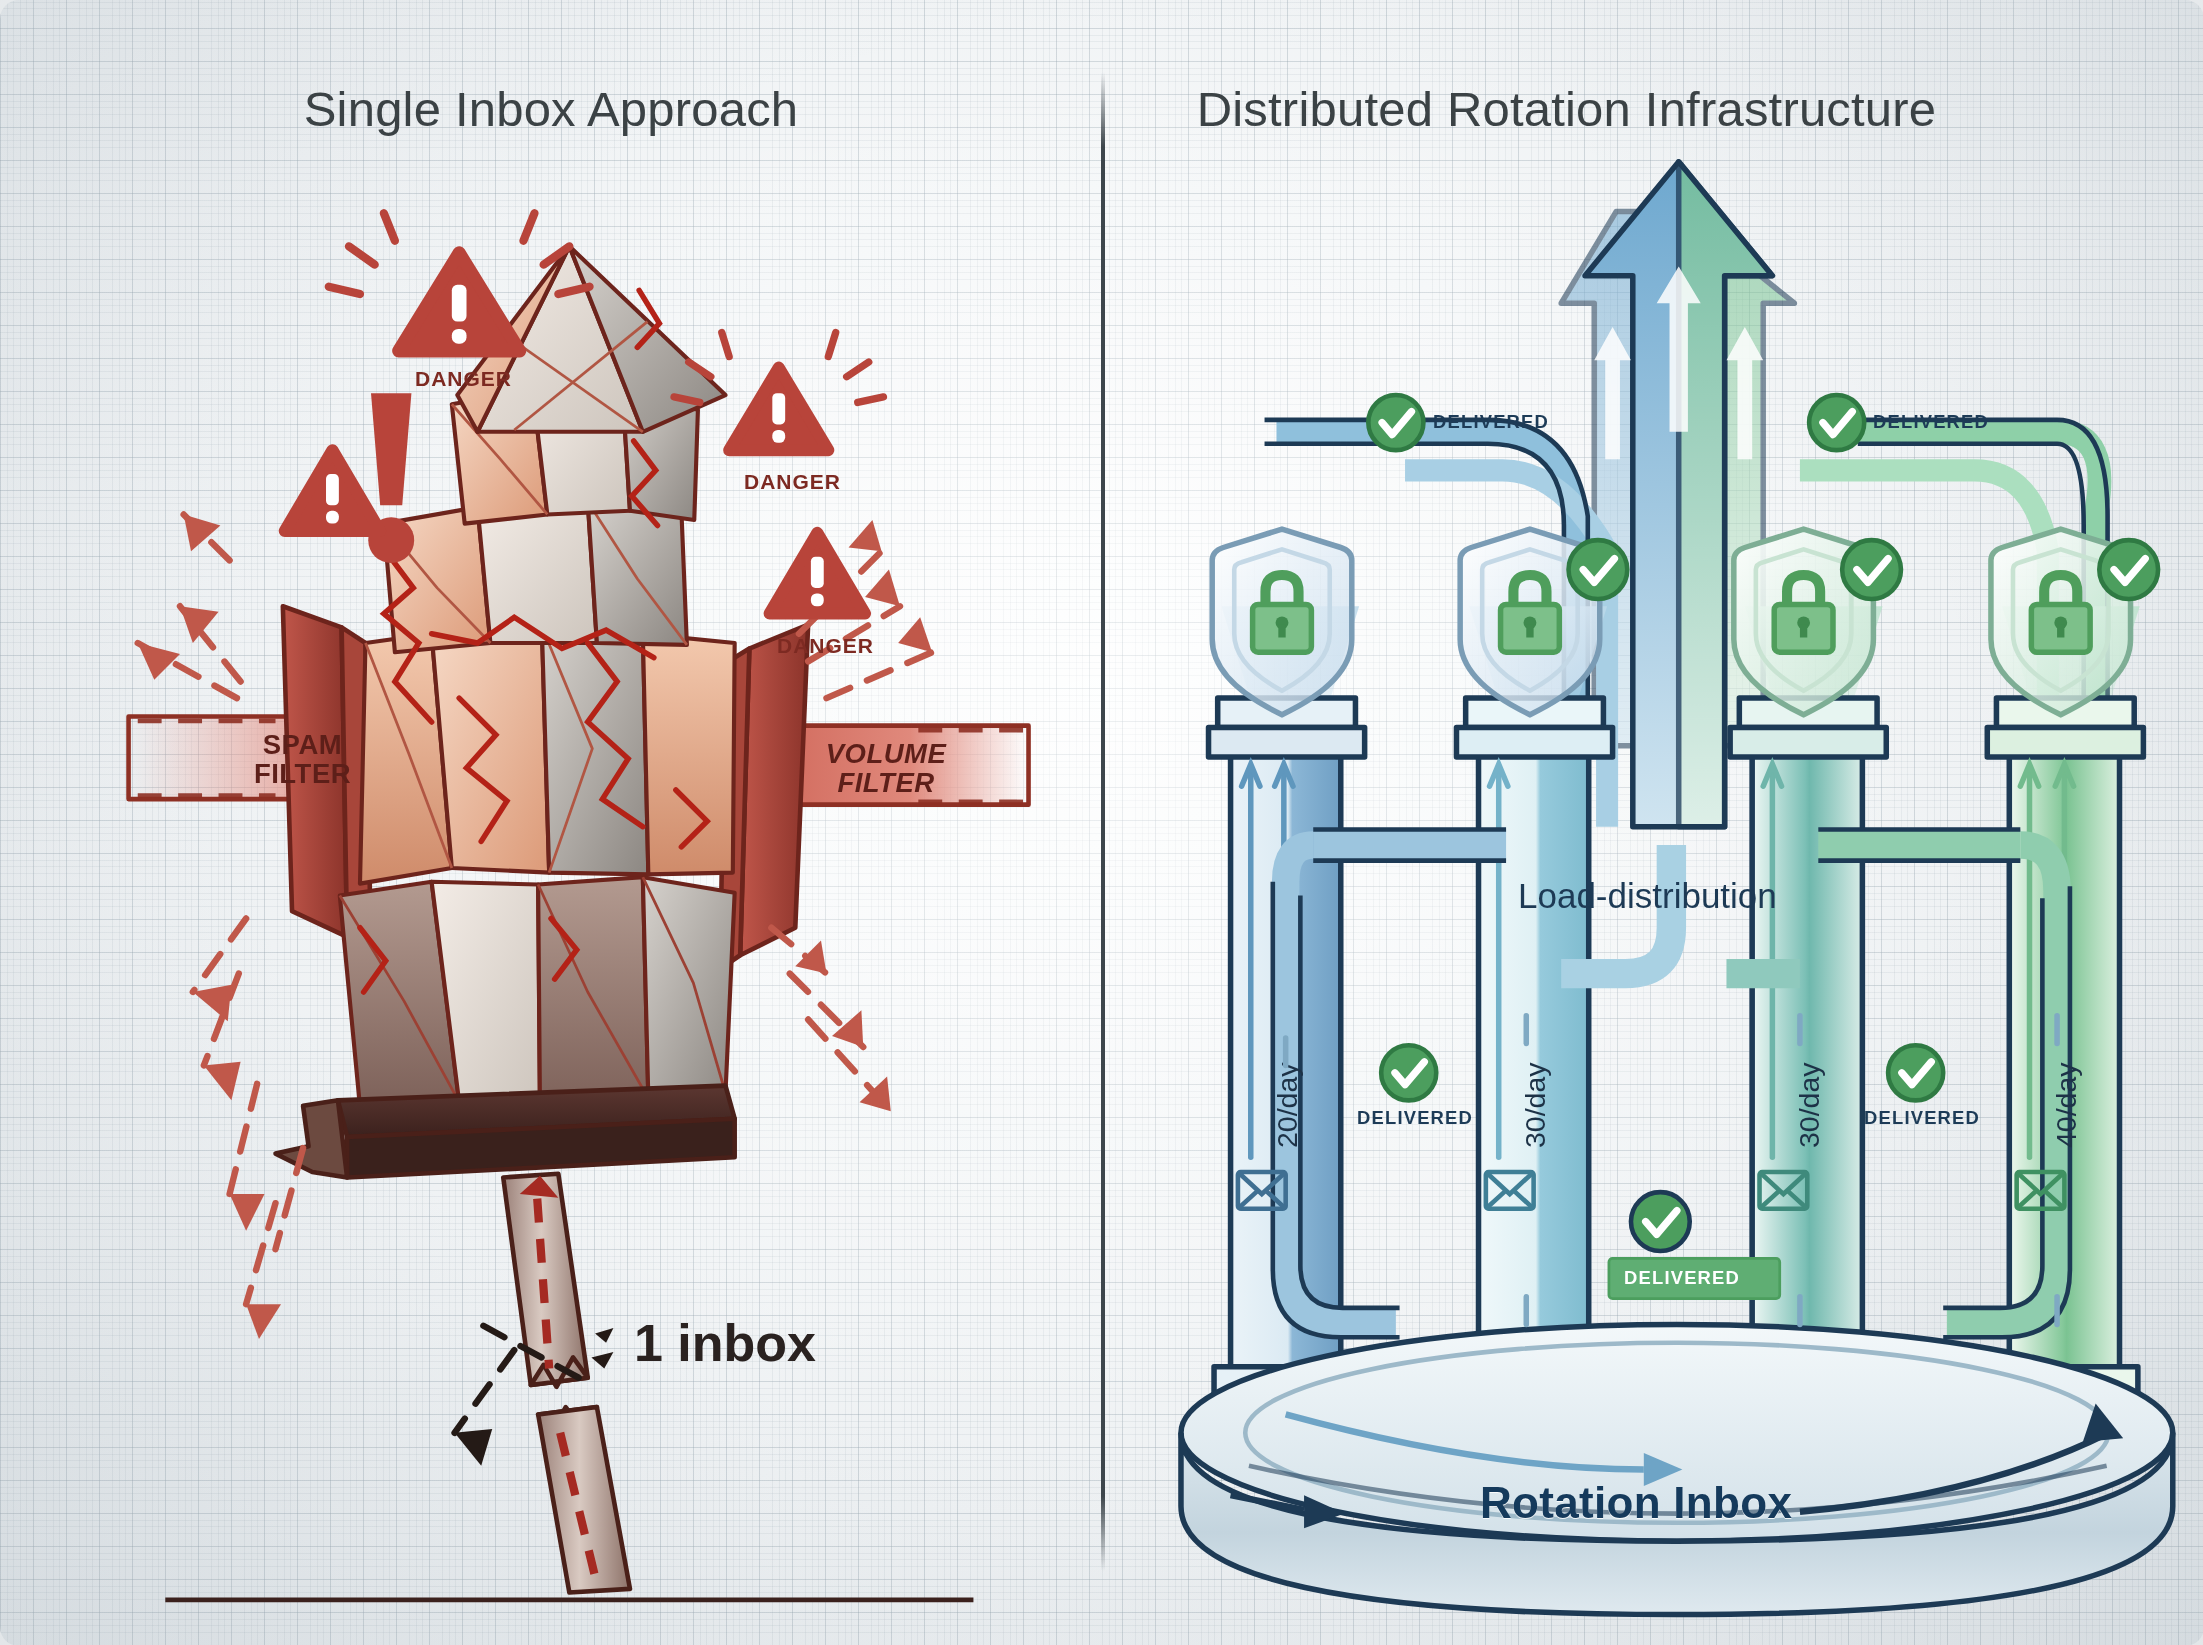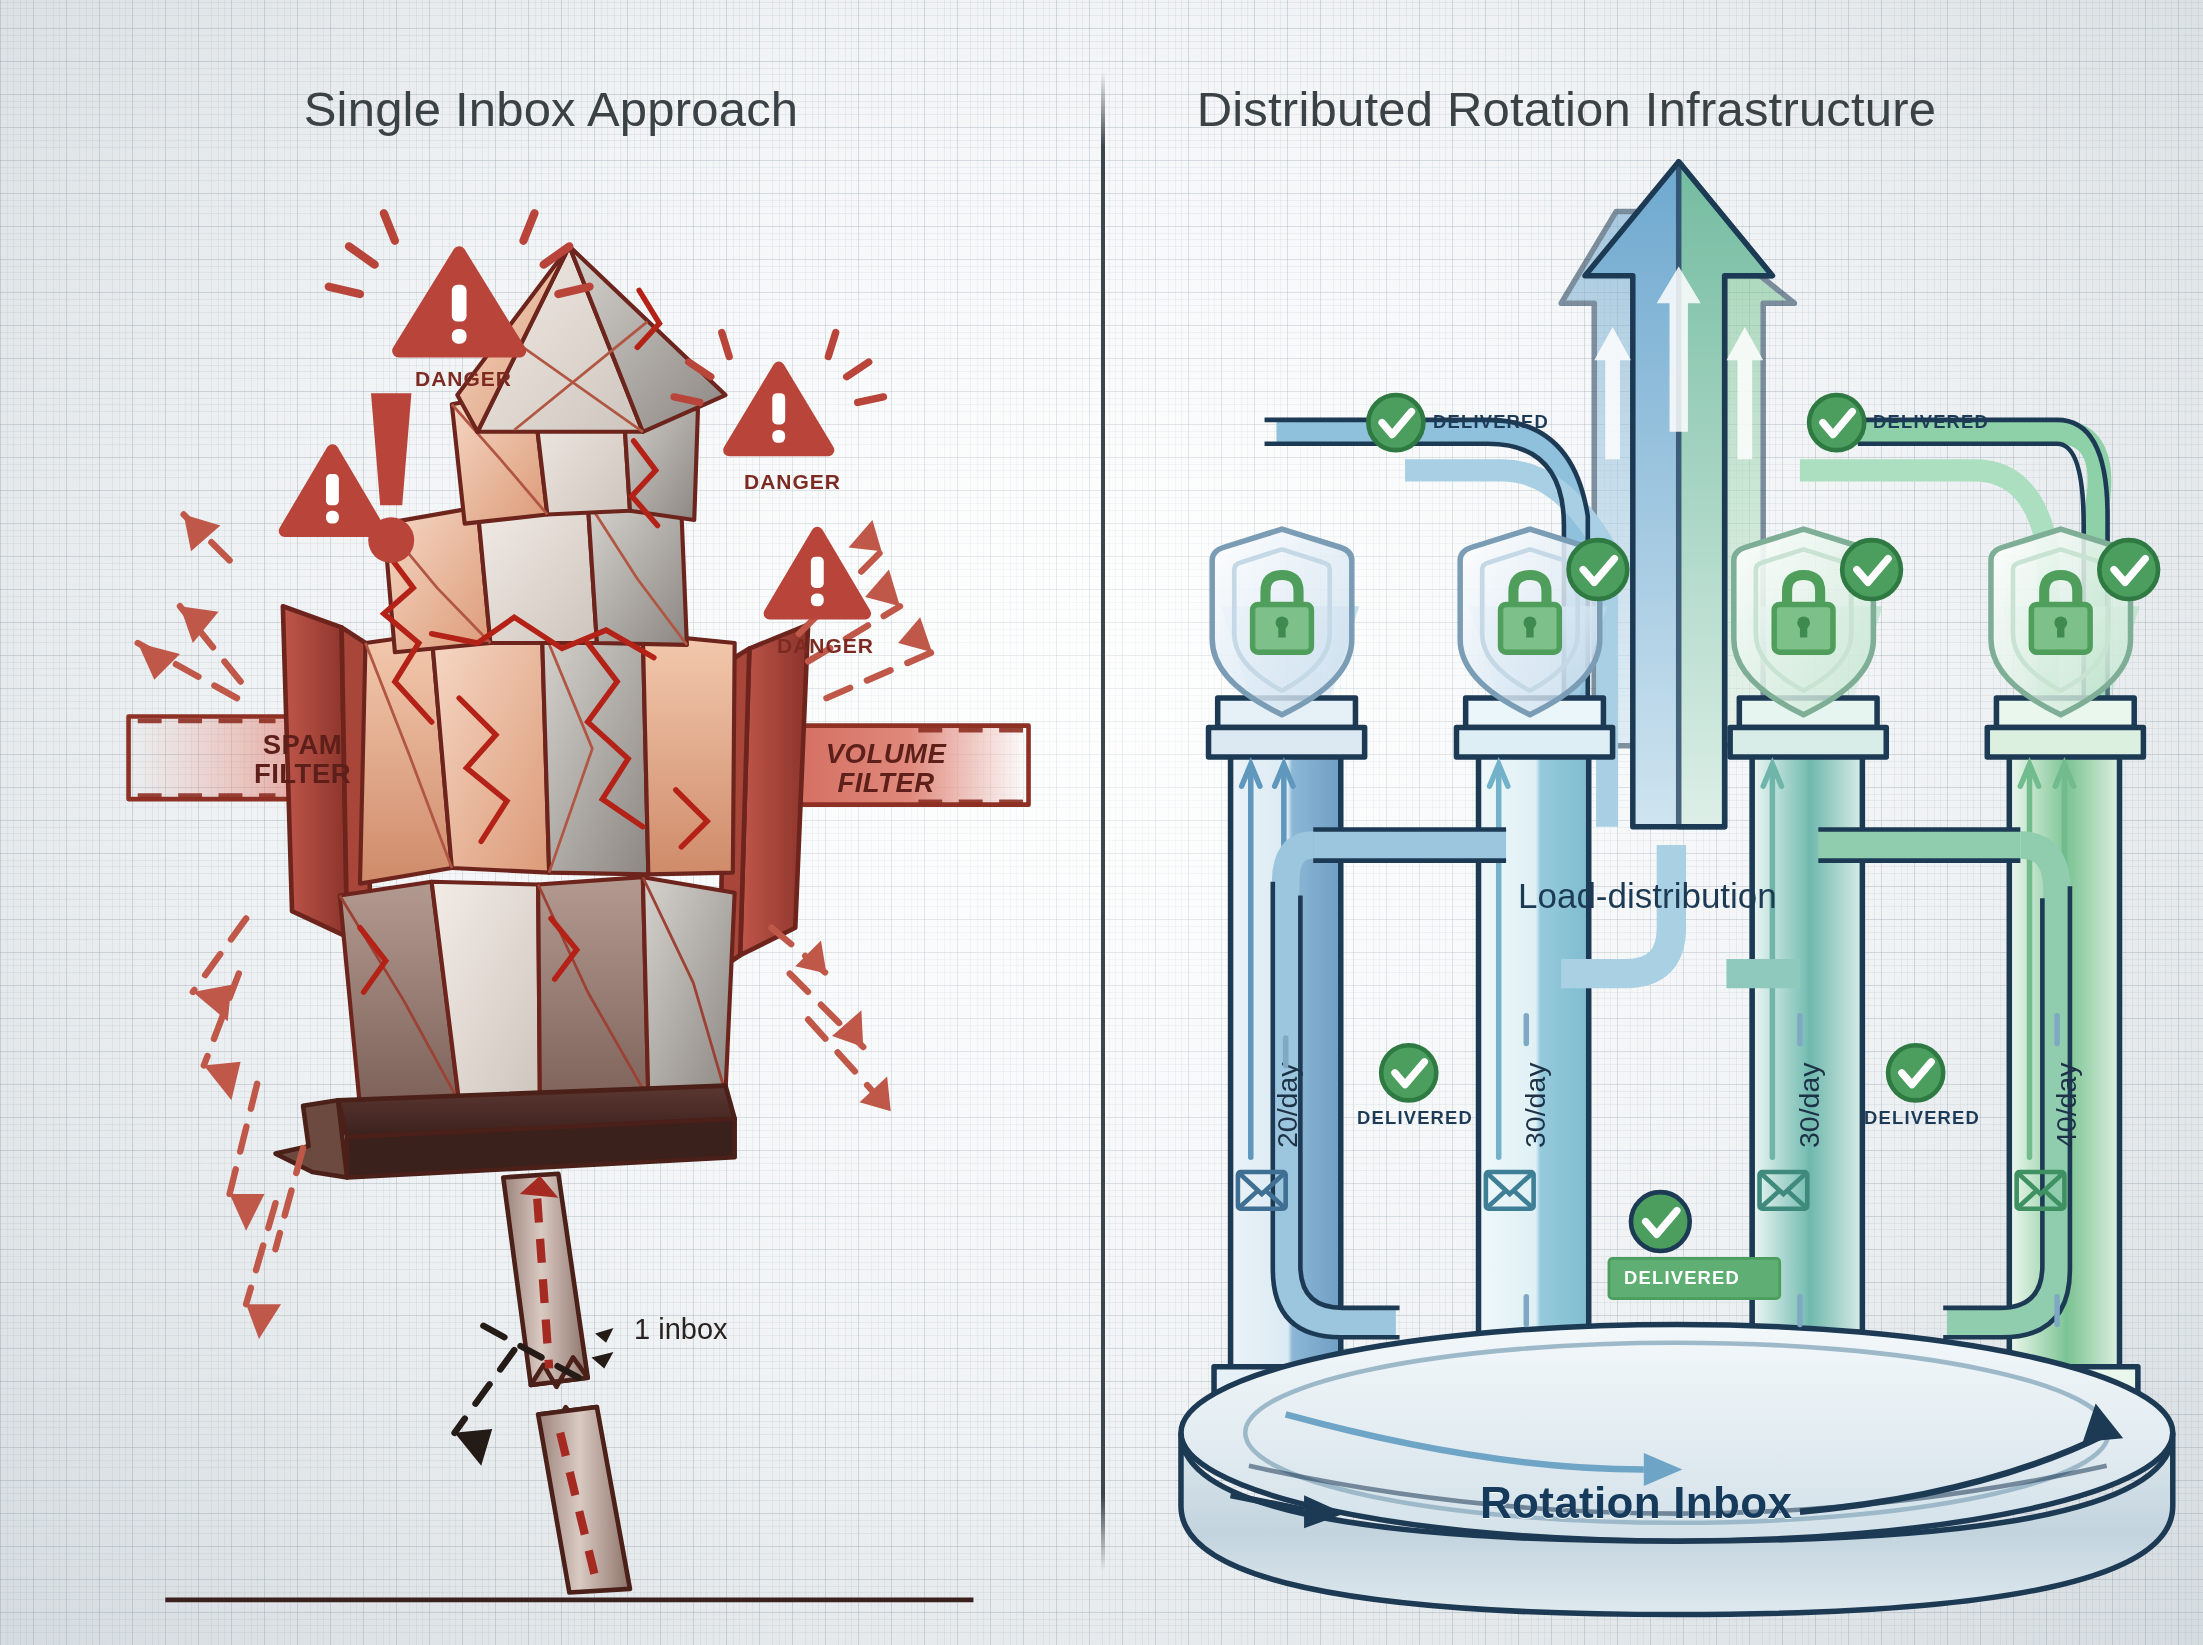--- a/index.html
+++ b/index.html
@@ -10,20 +10,21 @@
   }
   #stage{
     position:relative;width:2204px;height:1646px;
     background:
       linear-gradient(rgba(255,255,255,0) 0, rgba(255,255,255,0) 100%),
       repeating-linear-gradient(0deg, rgba(150,165,175,.28) 0 1.1px, rgba(0,0,0,0) 1.1px 33px),
       repeating-linear-gradient(90deg, rgba(150,165,175,.28) 0 1.1px, rgba(0,0,0,0) 1.1px 33px),
       repeating-linear-gradient(0deg, rgba(150,165,175,.14) 0 0.9px, rgba(0,0,0,0) 0.9px 6.6px),
       repeating-linear-gradient(90deg, rgba(150,165,175,.14) 0 0.9px, rgba(0,0,0,0) 0.9px 6.6px),
       radial-gradient(ellipse at 50% 40%, #fdfefe 0%, #eef1f3 62%, #e4e9ec 100%);
+    border-radius: 19px;
   }
   .vignette{
     position:absolute;inset:0;pointer-events:none;
     background:radial-gradient(ellipse at 50% 45%, rgba(255,255,255,.55) 0%, rgba(255,255,255,0) 55%, rgba(120,135,148,.14) 100%);
   }
 
   
   .title{
     position:absolute;top:81px;
     font-size:49px;font-weight:400;color:#3b4245;letter-spacing:0.2px;
@@ -43,21 +44,21 @@
   
   .lbl{position:absolute;white-space:nowrap;}
 
   .arrowlabel{
     font-size:27.5px;font-weight:bold;color:#5d1f19;letter-spacing:0.5px;
     line-height:1.06;text-align:center;
   }
   .dangerlbl{
     font-size:21px;font-weight:bold;color:#7d2a22;letter-spacing:1px;margin-top:11px;
   }
-  .inboxlbl{font-size:29px;color:#2a2220;font-weight:400;}
+  .inboxlbl{font-size:52px;color:#2a2220;font-weight:700;}
 
   .chiptxt{
     font-size:18.4px;font-weight:bold;letter-spacing:1.2px;color:#1d3b57;
   }
   .chiptxt.white{color:#ffffff;}
   .daylbl{
     font-size:28.5px;font-weight:400;color:#1d3247;
     transform-origin:0 0;transform:rotate(-90deg);
   }
   .loaddist{font-size:35px;color:#1d3a55;font-weight:400;}

